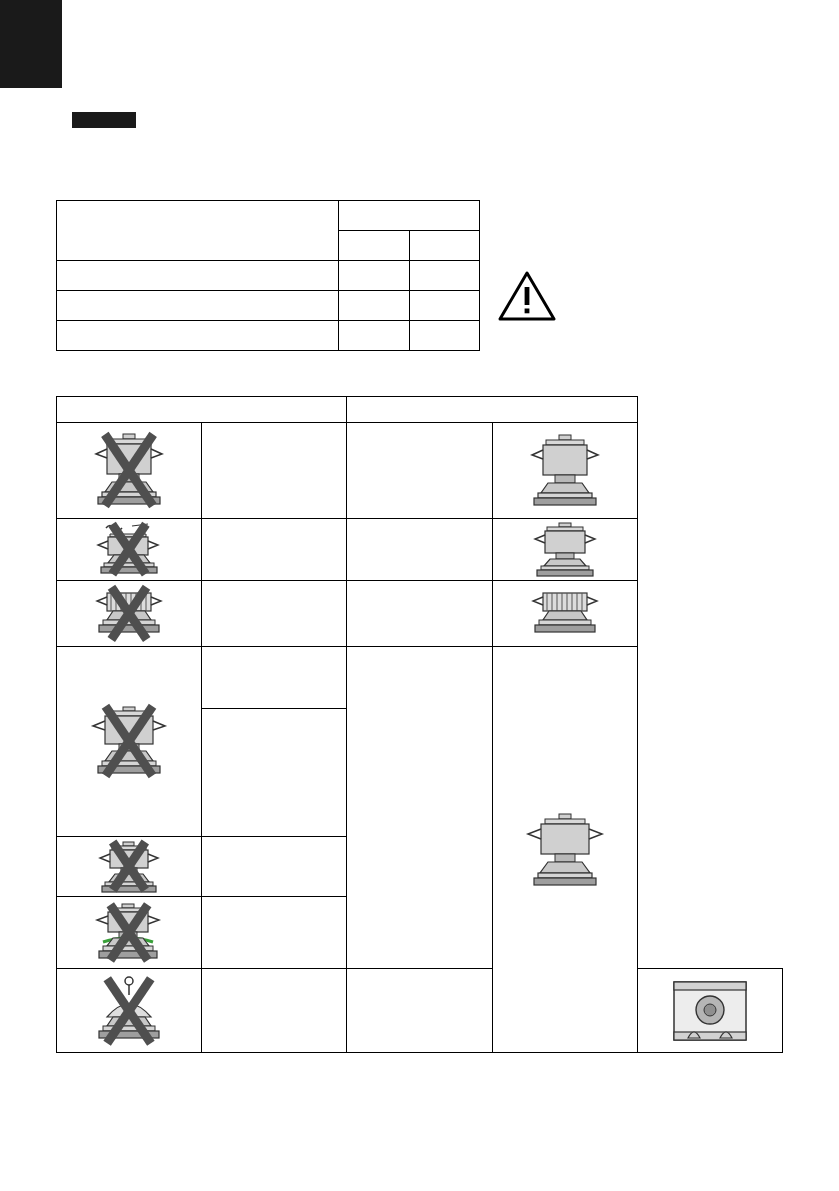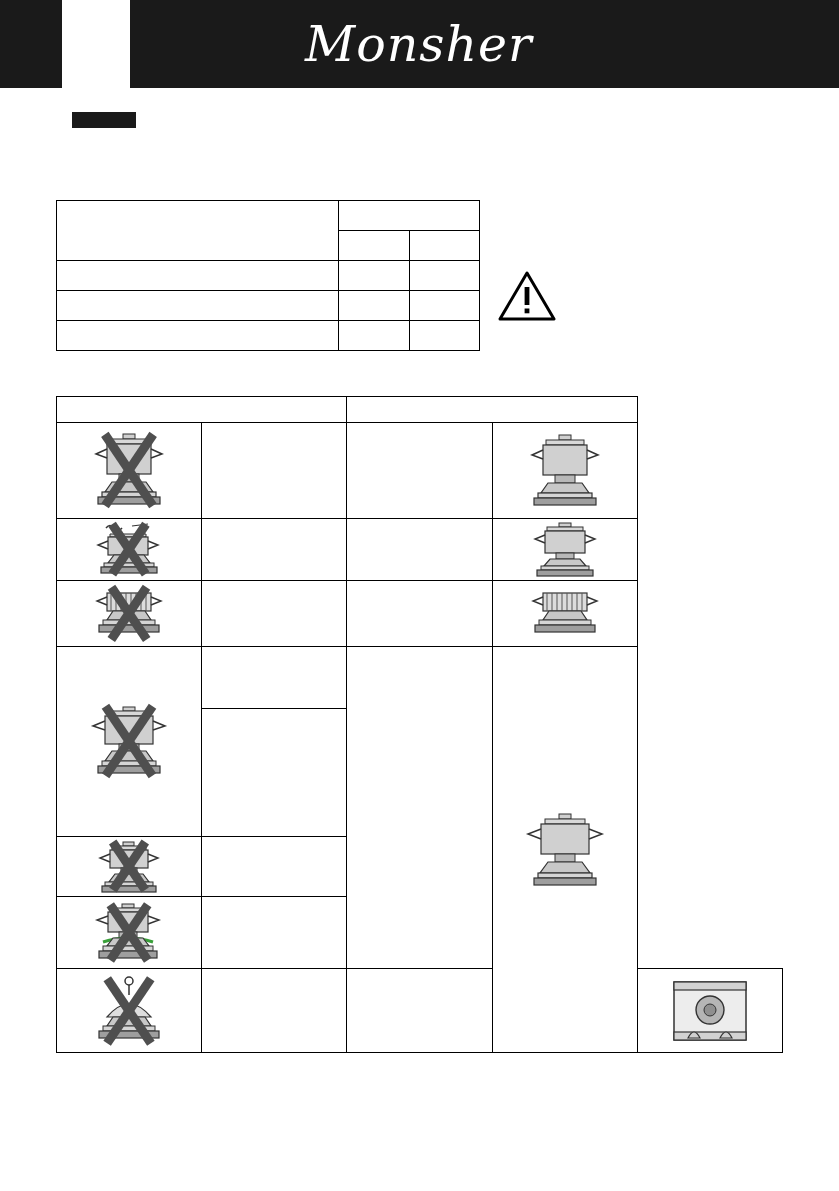--- a/index.html
+++ b/index.html
@@ -159,23 +159,20 @@
     transform-origin: 50% 50%;
   }
   .cross:before { transform: translateX(-50%) rotate(34deg); }
   .cross:after  { transform: translateX(-50%) rotate(-34deg); }
 </style>
 </head>
 <body>
 
 <div class="header-band">
   <div class="header-block-left"></div>
-  <div class="header-block-main">
-    <div class="brand-logo">Monsher</div>
-  </div>
 </div>
 
 <div class="page-tag"></div>
 
 <table class="specs-table">
   <tbody>
       <tr>
     <td class="col-a lbl" rowspan="2"></td>
     <td class="col-b" colspan="2"></td>
   </tr>

